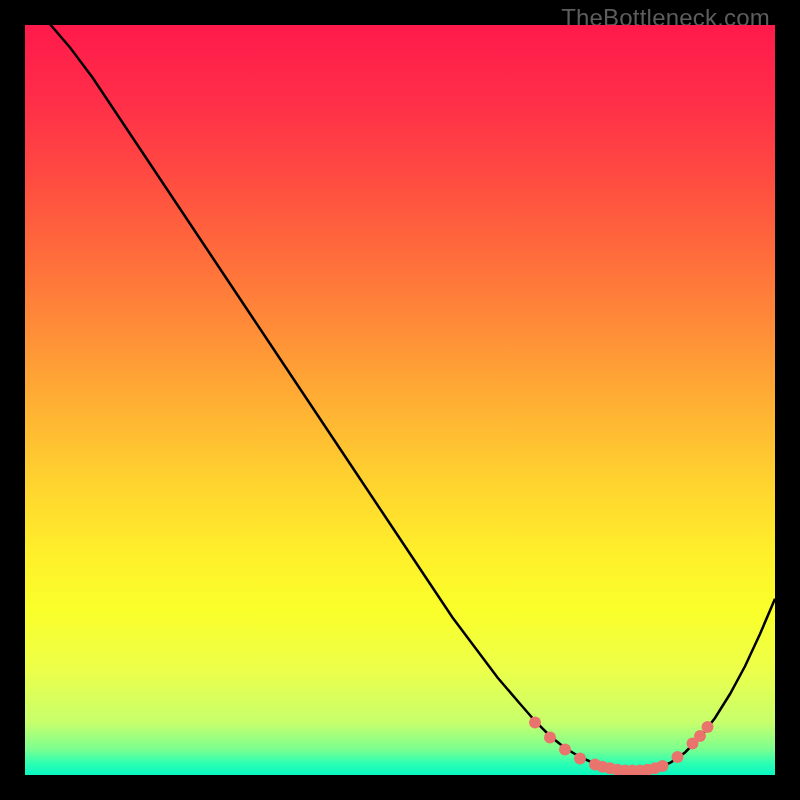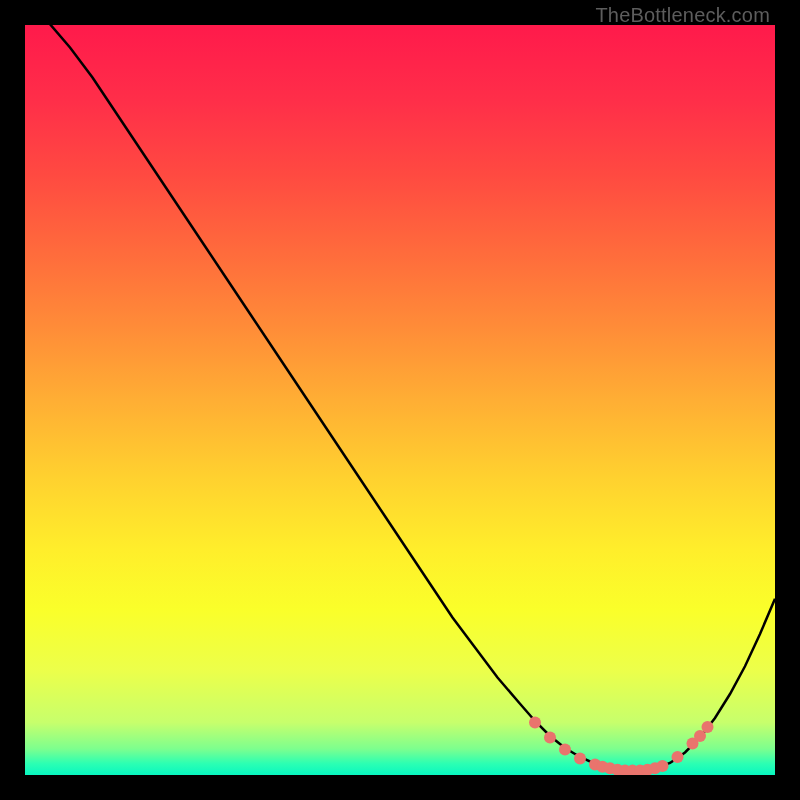--- a/index.html
+++ b/index.html
@@ -24,21 +24,21 @@
     left: 0;
     top: 0;
     width: 750px;
     height: 750px;
   }
   .watermark {
     position: absolute;
     top: 4px;
     right: 30px;
     color: #5d5d5d;
-    font-size: 20px;
+    font-size: 24px;
     font-weight: 500;
     letter-spacing: 0.2px;
   }
   svg {
     display: block;
   }
 </style>
 </head>
 <body>
 

